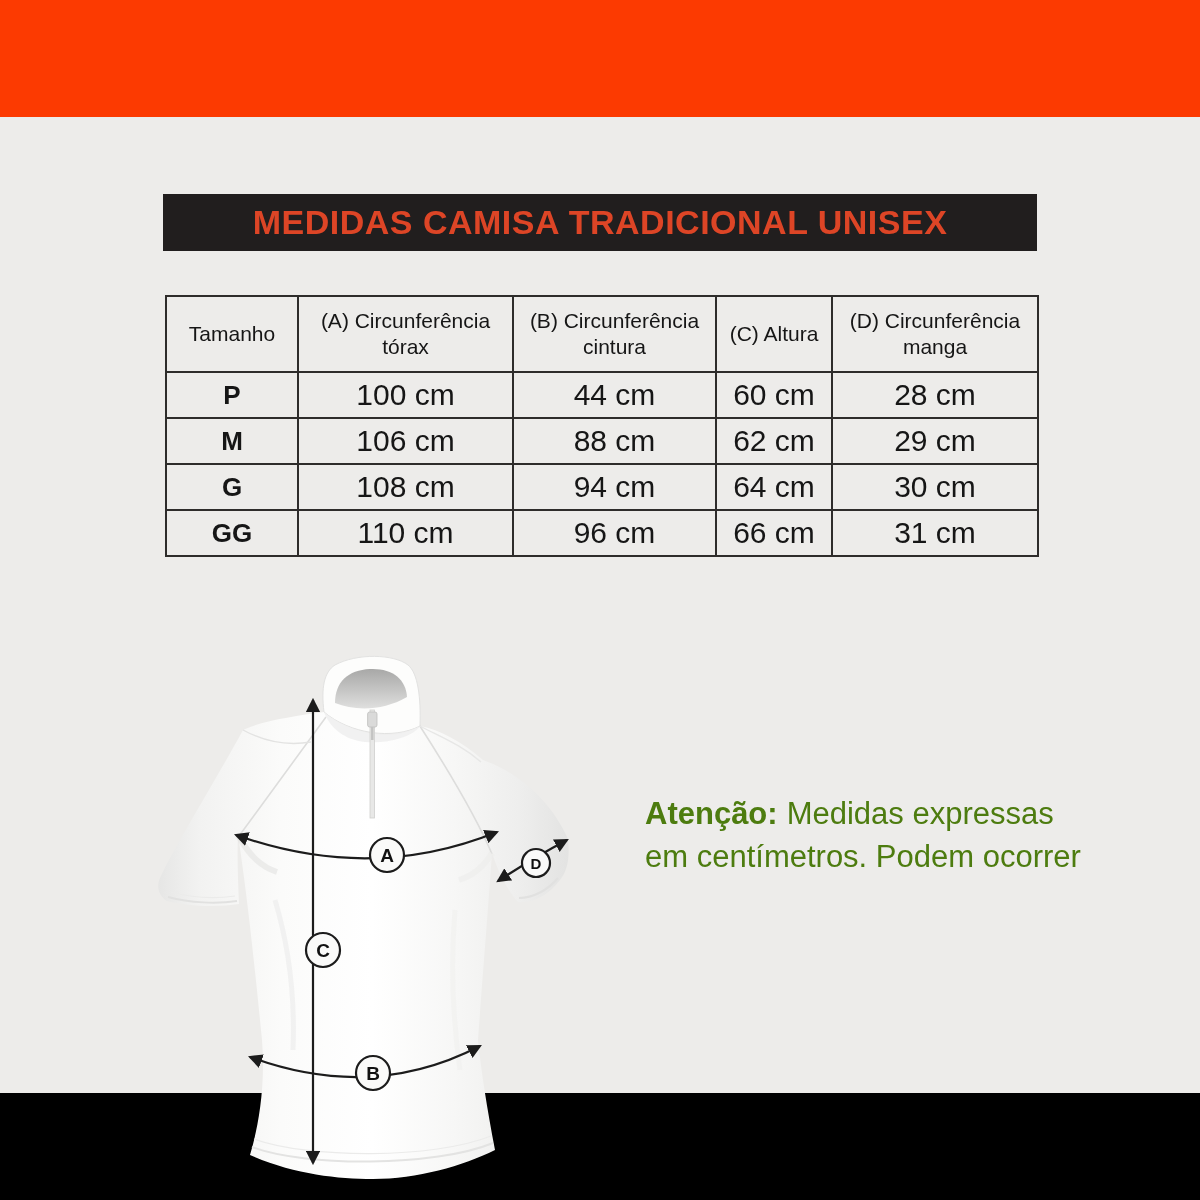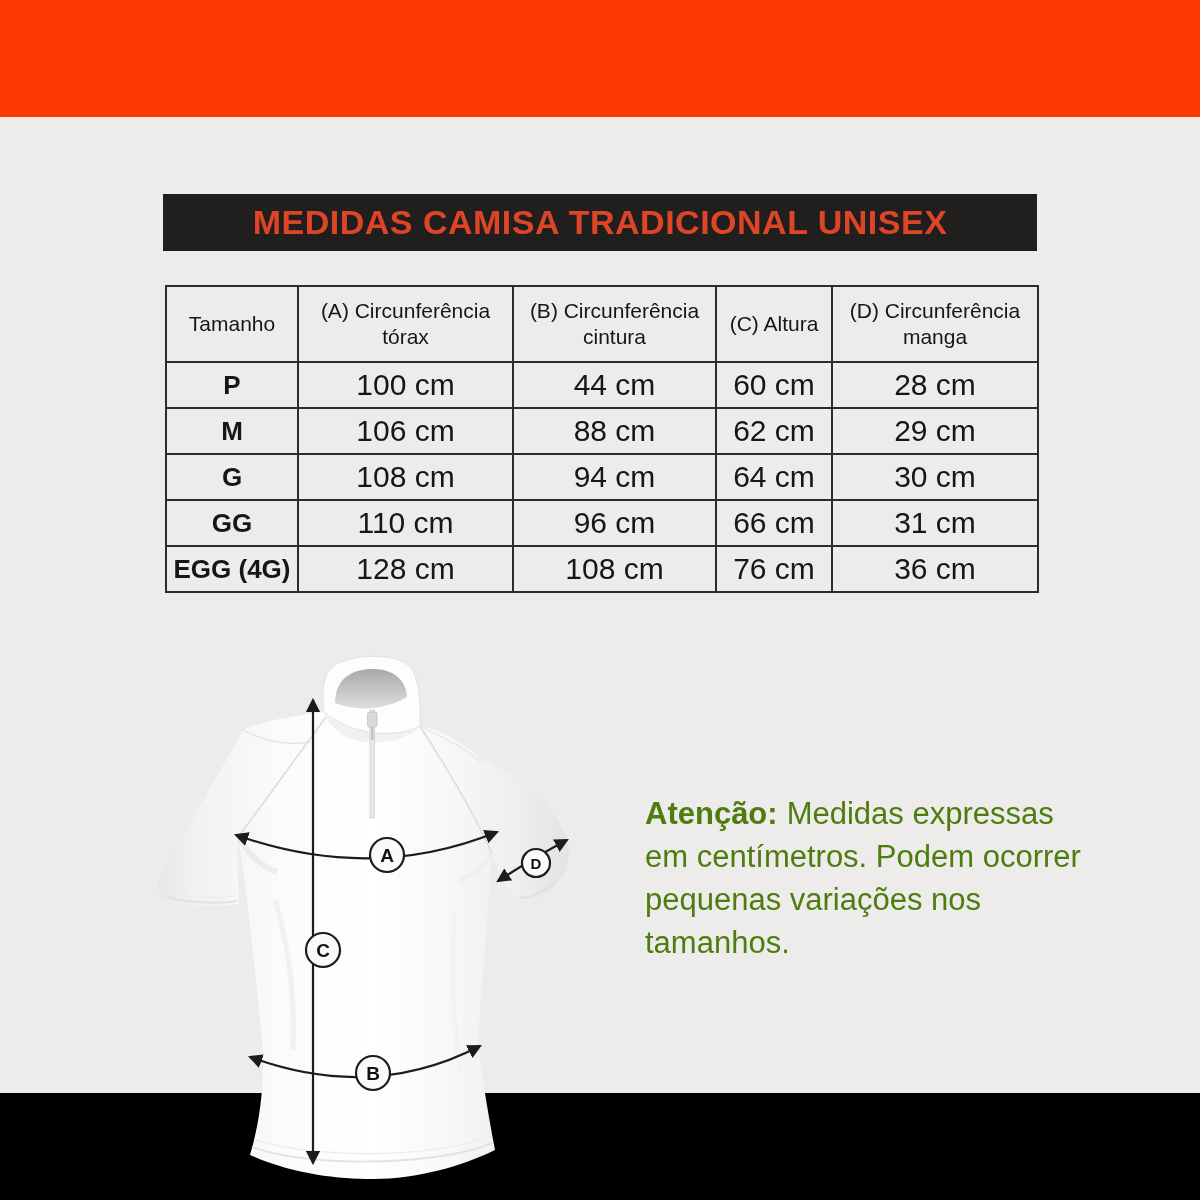--- a/index.html
+++ b/index.html
@@ -19,21 +19,21 @@
     position:absolute;left:163px;top:194px;width:874px;height:57px;
     background:#211e1e;
     display:flex;align-items:center;justify-content:center;
   }
   .title-text{
     color:#dd4526;
     font-size:34px;font-weight:bold;letter-spacing:0.5px;
     white-space:nowrap;
   }
   table.size-table{
-    position:absolute;left:165px;top:285px;width:872px;
+    position:absolute;left:165px;top:295px;width:872px;
     border-collapse:collapse;table-layout:fixed;
   }
   table.size-table th, table.size-table td{
     border:2px solid #2e2c2b;
     text-align:center;vertical-align:middle;
     padding:2px 4px;
     color:#161616;
   }
   table.size-table thead th{
     height:70px;
@@ -109,27 +109,20 @@
           <td class="value-cell">94 cm</td>
           <td class="value-cell">64 cm</td>
           <td class="value-cell">30 cm</td>
         </tr>
         <tr>
           <td class="size-cell">GG</td>
           <td class="value-cell">110 cm</td>
           <td class="value-cell">96 cm</td>
           <td class="value-cell">66 cm</td>
           <td class="value-cell">31 cm</td>
-        </tr>
-        <tr>
-          <td class="size-cell">EGG (4G)</td>
-          <td class="value-cell">128 cm</td>
-          <td class="value-cell">108 cm</td>
-          <td class="value-cell">76 cm</td>
-          <td class="value-cell">36 cm</td>
         </tr>
       </tbody>
   </table>
 
   <svg class="shirt" viewBox="0 0 520 540" width="520" height="540" xmlns="http://www.w3.org/2000/svg">
     <defs>
       <linearGradient id="bodyG" x1="0" y1="0" x2="1" y2="0">
         <stop offset="0" stop-color="#e6e6e5"></stop>
         <stop offset="0.10" stop-color="#f2f2f1"></stop>
         <stop offset="0.30" stop-color="#fbfbfa"></stop>
@@ -221,18 +214,17 @@
       <g>
         <circle cx="421" cy="213" r="14" fill="#fafaf9" stroke="#1c1c1c" stroke-width="2.2"></circle>
         <text x="421" y="218.5" font-size="15" fill="#111">D</text>
       </g>
     </g>
   </svg>
 
   <div class="note">
     <div class="note-line"><strong>Atenção:</strong><span>Medidas expressas</span></div>
     <div class="note-line">em centímetros. Podem ocorrer</div>
-    <div class="note-line">pequenas variações nos tamanhos.</div>
   </div>
 
   <div class="footer-bar" style="background: rgb(0, 0, 0);"></div>
 
 </div>
 
 </body></html>

